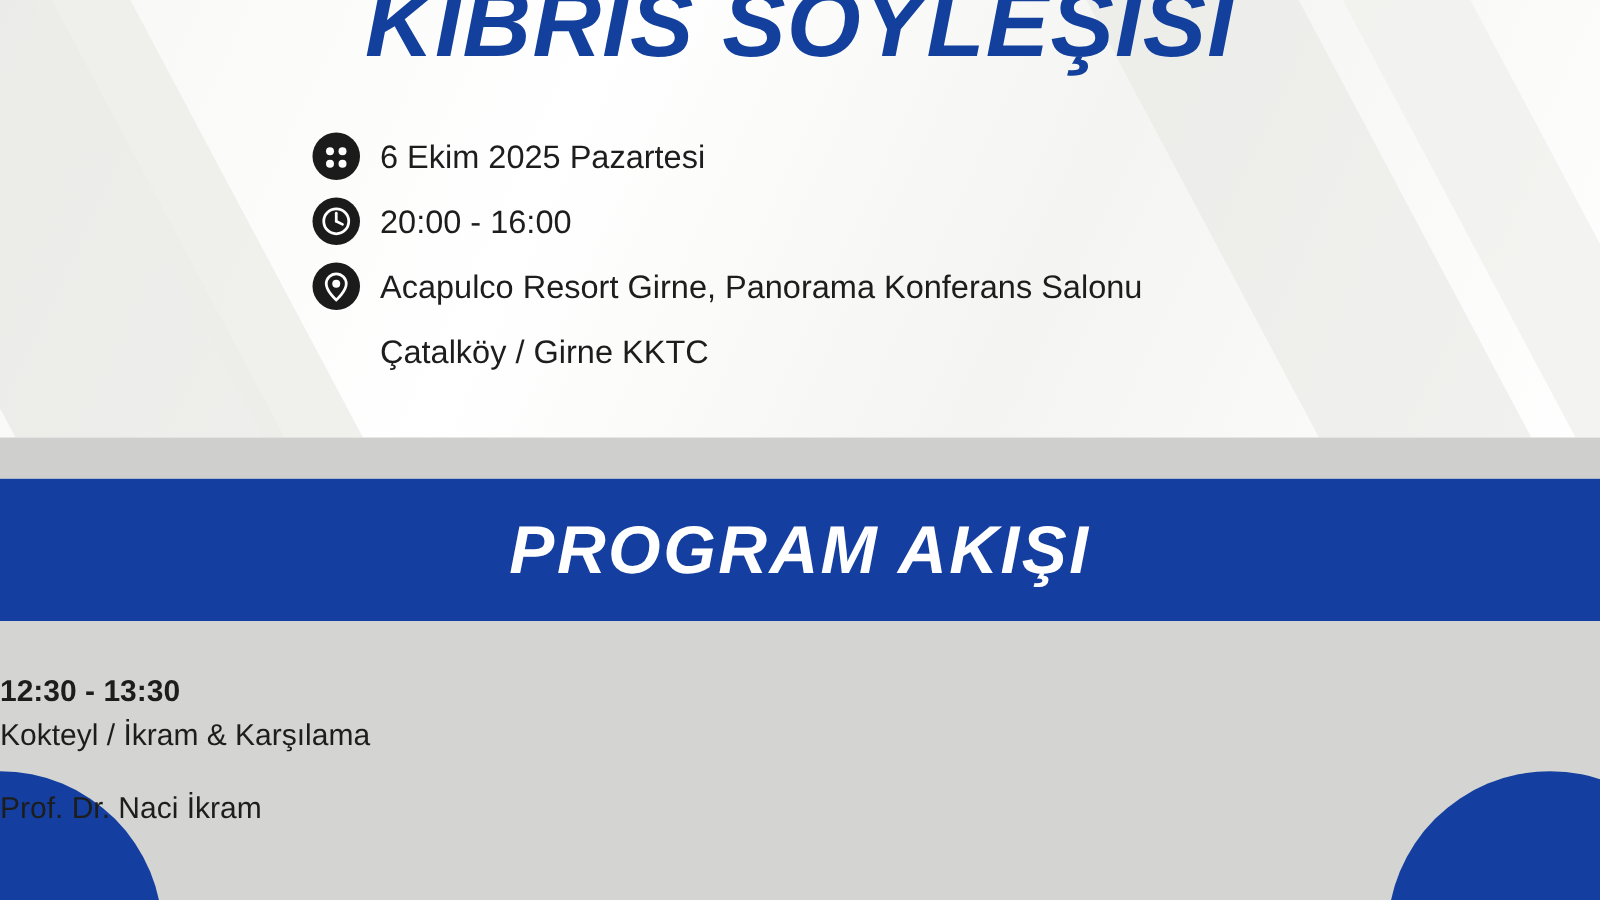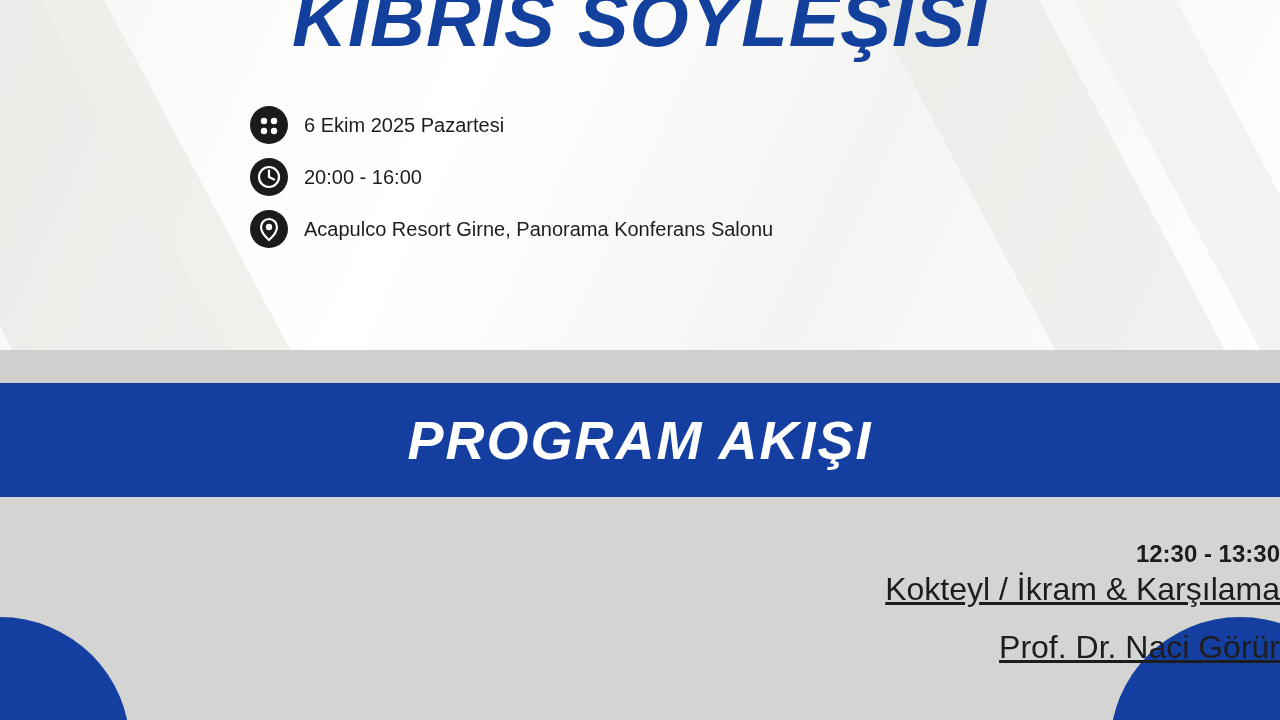--- a/index.html
+++ b/index.html
@@ -75,21 +75,21 @@
     flex: 0 0 auto;
     width: 38px;
     height: 38px;
     border-radius: 50%;
     background: #1b1b1b;
     margin-right: 16px;
     position: relative;
   }
   .info-icon svg { position: absolute; left: 0; top: 0; }
   .info-text {
-    font-size: 20px;
+    font-size: 26px;
     color: #1d1d1d;
     line-height: 38px;
     white-space: nowrap;
   }
   .info-subline {
     font-size: 26px;
     color: #1d1d1d;
     line-height: 38px;
     margin-left: 54px;
     margin-top: 2px;
@@ -148,34 +148,33 @@
     height: 260px;
   }
   .corner-left  { left: -130px; top: 120px; }
   .corner-right { left: 1110px; top: 120px; }
 
   .schedule {
     position: absolute;
     left: 0;
     top: 40px;
     width: 1280px;
-    text-align: right;
+    text-align: left;
   }
   .sched-time {
     font-size: 24px;
     font-weight: bold;
     color: #1d1d1d;
     line-height: 34px;
   }
   .sched-desc {
-    font-size: 32px;
+    font-size: 24px;
     color: #1d1d1d;
     line-height: 36px;
     margin-bottom: 22px;
-    text-decoration: underline;
   }
 </style>
 </head>
 <body>
 
 <div class="poster">
 
   <div class="top-area">
     <div class="paper-streak streak-1"></div>
     <div class="paper-streak streak-2"></div>
@@ -213,36 +212,37 @@
     <div class="info-row">
       <span class="info-icon">
         <svg width="38" height="38" viewBox="0 0 38 38">
           <path d="M19 9 C14.6 9 11 12.6 11 17 C11 23 19 30 19 30 C19 30 27 23 27 17 C27 12.6 23.4 9 19 9 Z" fill="none" stroke="#ffffff" stroke-width="2.2"></path>
           <circle cx="19" cy="17" r="3.2" fill="#ffffff"></circle>
         </svg>
       </span>
       <span class="info-text">Acapulco Resort Girne,  Panorama Konferans Salonu</span>
     </div>
 
+    <div class="info-subline">Çatalköy / Girne KKTC</div>
   </div>
 
   <div class="grey-band"></div>
 
   <div class="program-band">
     <div class="program-band-title">PROGRAM AKIŞI</div>
   </div>
 
   <div class="bottom-area">
     <div class="corner-circle corner-left"></div>
     <div class="corner-circle corner-right"></div>
 
     <div class="schedule">
       <div>
         <div class="sched-time">12:30 - 13:30</div>
         <div class="sched-desc">Kokteyl / İkram &amp; Karşılama</div>
       </div>
       <div>
-        <div class="sched-desc">Prof. Dr. Naci Görür</div>
+        <div class="sched-desc">Prof. Dr. Naci İkram</div>
       </div>
     </div>
   </div>
 
 </div>
 
 </body></html>

